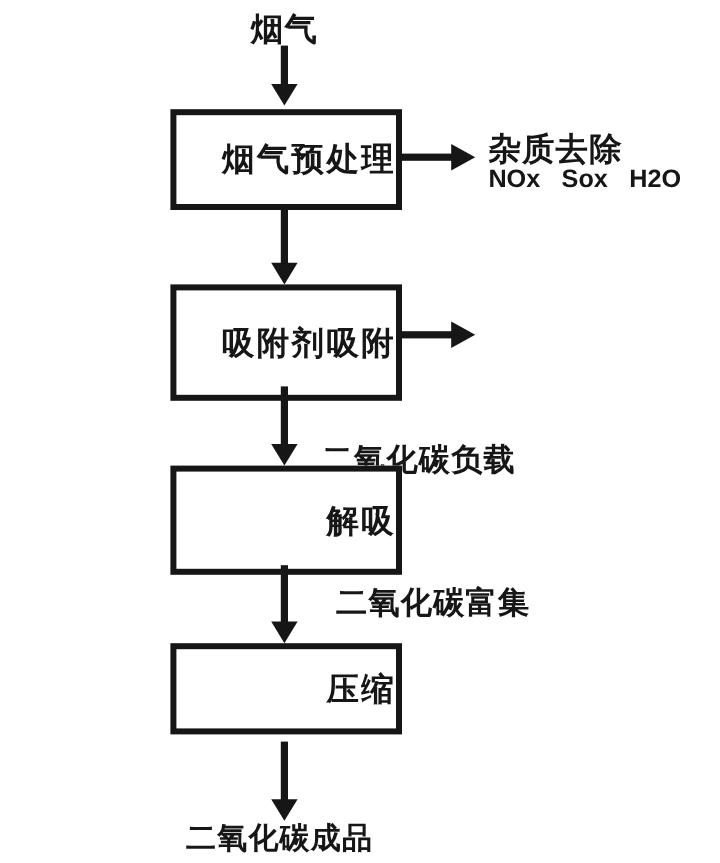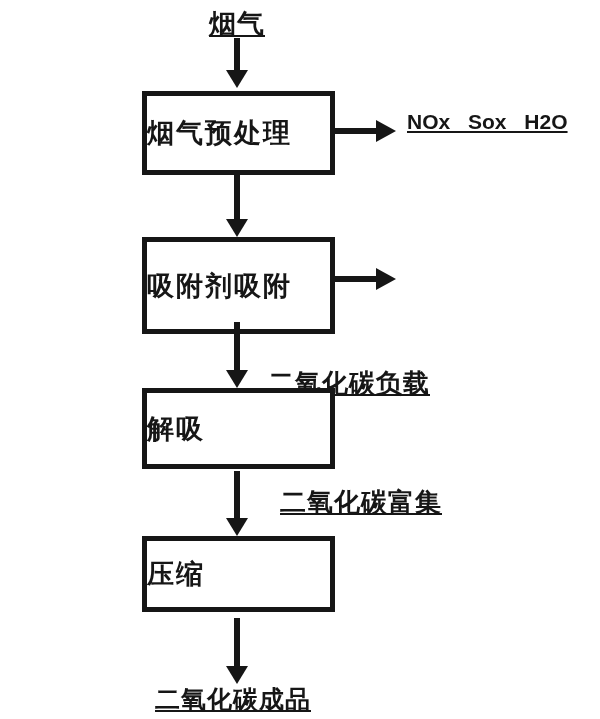--- a/index.html
+++ b/index.html
@@ -15,21 +15,21 @@
     overflow:hidden;
     font-family:"Liberation Sans","DejaVu Sans",sans-serif;
     color:var(--ink);
   }
   .process-box{
     position:absolute;
     left:142px;width:193px;
     box-sizing:border-box;
     border:5px solid var(--ink);
     background:var(--box-fill);
-    display:flex;align-items:center;justify-content:flex-start;
+    display:flex;align-items:center;justify-content:flex-end;
     font-size:27px;font-weight:700;letter-spacing:2px;
     white-space:nowrap;
   }
   .vline{position:absolute;width:6px;background:var(--ink);}
   .vhead{
     position:absolute;width:0;height:0;
     border-left:11px solid transparent;
     border-right:11px solid transparent;
     border-top:18px solid var(--ink);
   }
@@ -40,21 +40,20 @@
     border-bottom:11px solid transparent;
     border-left:20px solid var(--ink);
   }
   .lbl{
     position:absolute;
     font-weight:700;
     font-size:26px;
     letter-spacing:1px;
     white-space:nowrap;
     line-height:1.05;
-    text-decoration:underline;
   }
   .side-sub{
     font-size:21px;
     letter-spacing:0;
     word-spacing:12px;
     font-weight:700;
     margin-top:1px;
     text-align:center;
   }
 </style>
@@ -72,20 +71,21 @@
 
   <div class="process-box" style="top:91px;height:84px;">
     <span>烟气预处理</span>
   </div>
 
   <div>
     <div class="hline" style="left:335px;top:128px;width:43px;"></div>
     <div class="hhead" style="left:376px;top:120px;"></div>
   </div>
   <div class="lbl" style="left:407px;top:110px;font-size:27px;">
+    <div>杂质去除</div>
     <div class="side-sub">NOx Sox H2O</div>
   </div>
 
   <div>
     <div class="vline" style="left:234px;top:175px;height:46px;"></div>
     <div class="vhead" style="left:226px;top:219px;"></div>
   </div>
 
   <div class="process-box" style="top:237px;height:97px;">
     <span>吸附剂吸附</span>
@@ -95,21 +95,21 @@
     <div class="hline" style="left:335px;top:276px;width:43px;"></div>
     <div class="hhead" style="left:376px;top:268px;"></div>
   </div>
 
   <div>
     <div class="vline" style="left:234px;top:322px;height:50px;"></div>
     <div class="vhead" style="left:226px;top:370px;"></div>
   </div>
   <div class="lbl" style="left:268px;top:342px;margin-top:28px;">二氧化碳负载</div>
 
-  <div class="process-box" style="top:388px;height:81px;">
+  <div class="process-box" style="top:388px;height:91px;">
     <span>解吸</span>
   </div>
 
   <div>
     <div class="vline" style="left:234px;top:471px;height:49px;"></div>
     <div class="vhead" style="left:226px;top:518px;"></div>
   </div>
   <div class="lbl" style="left:280px;top:489px;">二氧化碳富集</div>
 
   <div class="process-box" style="top:536px;height:76px;">

